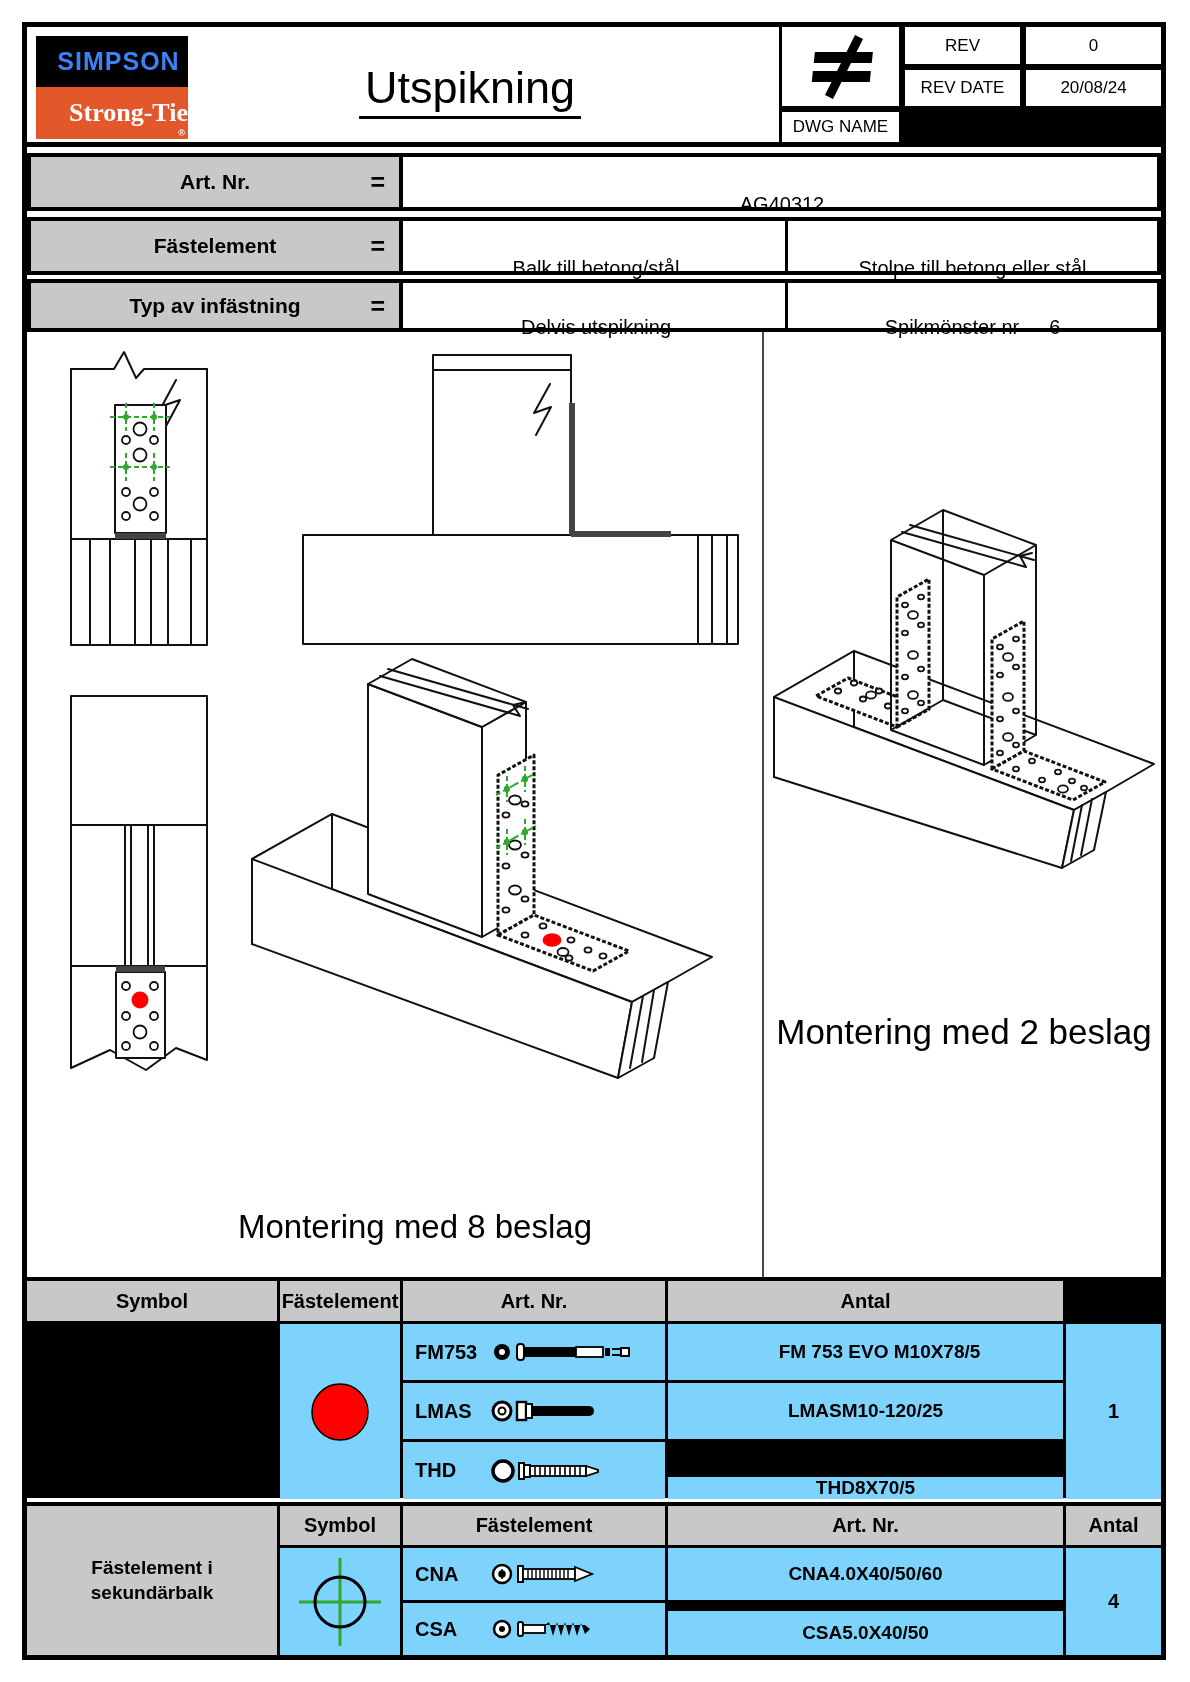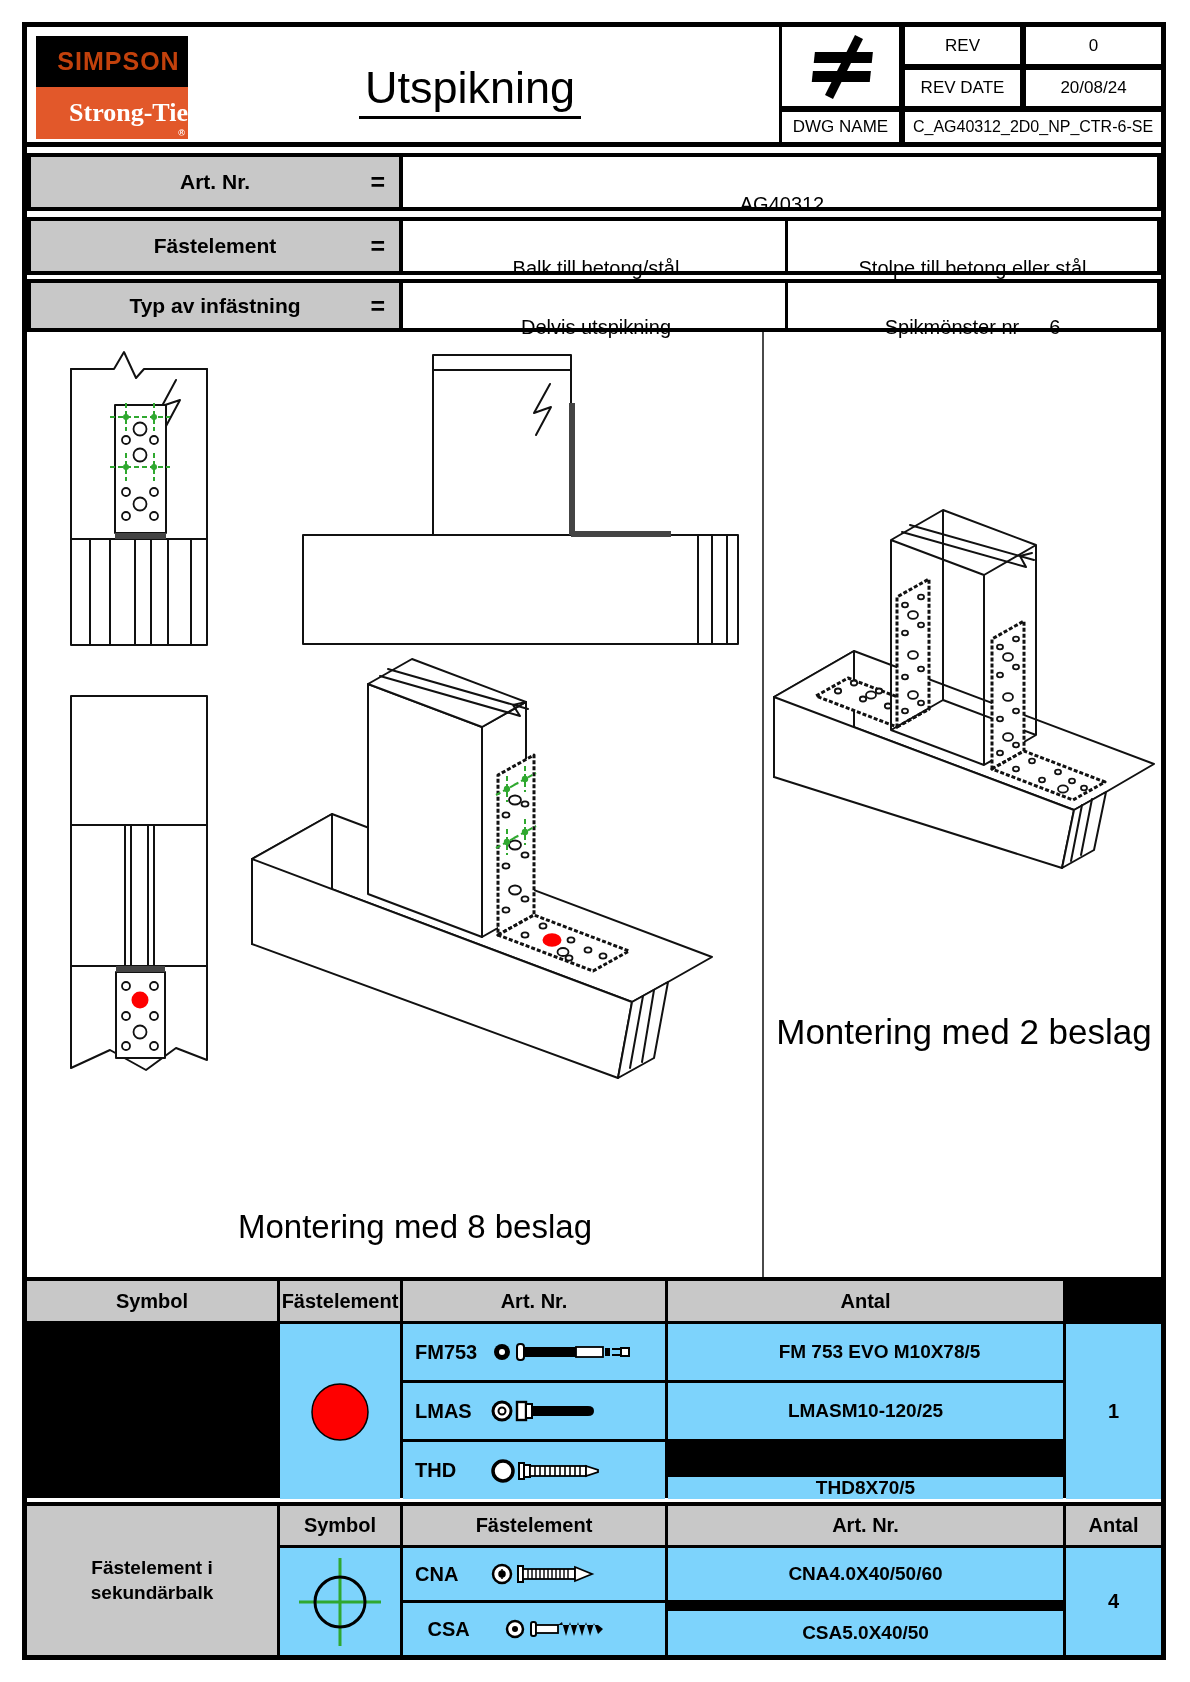--- a/index.html
+++ b/index.html
@@ -4,21 +4,21 @@
 <style>
   html,body{margin:0;padding:0;background:#fff;}
   #sheet{position:relative;width:1190px;height:1682px;background:#fff;
          font-family:"Liberation Sans","DejaVu Sans",sans-serif;color:#000;overflow:hidden;}
   .abs{position:absolute;box-sizing:border-box;}
   #page-frame{left:22px;top:22px;width:1144px;height:1638px;border:5px solid #000;background:#fff;}
 
   
   #band-bottom{left:27px;top:142px;width:1134px;height:5px;background:#000;}
   #logo{left:36px;top:36px;width:152px;height:103px;}
-  #logo-top{left:0;top:0;width:152px;height:51px;background:#000;color:#c2410c;display:flex;align-items:center;justify-content:center;
+  #logo-top{left:0;top:0;width:152px;height:51px;background:#000;color:#3b82f6;display:flex;align-items:center;justify-content:center;
             font-weight:bold;font-size:25px;letter-spacing:1px;padding-left:13px;}
   #logo-bot{left:0;top:51px;width:152px;height:52px;background:#E2582A;color:#fff;display:flex;align-items:center;justify-content:flex-end;
             font-family:"Liberation Serif","DejaVu Serif",serif;font-weight:bold;font-size:26px;}
   #logo-reg{right:3px;bottom:1px;font-size:9px;color:#fff;font-family:"Liberation Sans",sans-serif;}
   #doc-title{left:240px;top:62px;width:460px;text-align:center;font-size:45px;
              text-decoration:none;}
   #doc-title span{border-bottom:3px solid #000;padding:0 6px 3px 6px;}
   #rev-grid{left:779px;top:27px;width:382px;height:115px;background:#000;display:grid;
             grid-template-columns:117px 115px 1fr;grid-template-rows:37px 36px 1fr;gap:6px;border-left:3px solid #000;}
   .rcell{background:#fff;display:flex;align-items:center;justify-content:center;font-size:17px;}
@@ -84,21 +84,20 @@
           <rect x="22" y="39" width="58" height="11" fill="#000"></rect>
         </g>
         <line x1="34" y1="65" x2="64" y2="5" stroke="#000" stroke-width="9"></line>
       </svg>
     </div>
     <div class="rcell">REV</div>
     <div class="rcell">0</div>
     <div class="rcell">REV DATE</div>
     <div class="rcell">20/08/24</div>
     <div class="rcell">DWG NAME</div>
-    <div class="rcell" id="dwg-val">C_AG40312_2D0_NP_CTR-6-SE</div>
   </div>
   <div class="abs" id="band-bottom"></div>
 
   <div class="abs info-row" style="top:153px;height:58px;">
     <div class="abs info-label">
       <span>Art. Nr.</span>
       <span class="eq">=</span>
     </div>
     <div class="abs info-val" style="left:376px;right:0;">AG40312</div>
   </div>
@@ -348,21 +347,21 @@
         <circle cx="12" cy="13" r="9" fill="#fff" stroke="#000" stroke-width="2.5"></circle>
         <path d="M9,13 a3,3 0 1 0 6,0 a3,3 0 1 0 -6,0 M12,8 V18" fill="#000" stroke="#000" stroke-width="1.5"></path>
         <rect x="28" y="5" width="5" height="16" fill="#fff" stroke="#000" stroke-width="2"></rect>
         <rect x="33" y="8" width="52" height="10" fill="#fff" stroke="#000" stroke-width="1.8"></rect>
         <path d="M38,8 V18 M42,8 V18 M46,8 V18 M50,8 V18 M54,8 V18 M58,8 V18 M62,8 V18 M66,8 V18 M70,8 V18 M74,8 V18 M78,8 V18" stroke="#000" stroke-width="1.4"></path>
         <path d="M85,6 L102,13 L85,20 Z" fill="#fff" stroke="#000" stroke-width="1.8"></path>
       </svg>
     </div>
     <div class="fcell fart" style="grid-area:2/4/3/5;">CNA4.0X40/50/60</div>
 
-    <div class="fcell fname-cell" style="grid-area:3/3/4/4;justify-content:center;">
+    <div class="fcell fname-cell" style="grid-area:3/3/4/4;">
       <span class="fname">CSA</span>
       <svg width="150" height="26" viewBox="0 0 150 26">
         <circle cx="12" cy="13" r="8" fill="#fff" stroke="#000" stroke-width="2.5"></circle>
           <circle cx="12" cy="13" r="3" fill="#000"></circle>
         <rect x="28" y="6" width="5" height="14" rx="2" fill="#fff" stroke="#000" stroke-width="2"></rect>
         <rect x="33" y="9" width="22" height="8" fill="#fff" stroke="#000" stroke-width="1.8"></rect>
         <path d="M55,9 L59,6 L63,20 L67,6 L71,20 L75,6 L79,20 L83,6 L87,20 L91,7 L95,18 L100,13 L95,9 Z" fill="#000"></path>
       </svg>
     </div>
     <div class="fcell fart" style="grid-area:3/4/4/5;margin-top:8px;">CSA5.0X40/50</div>

